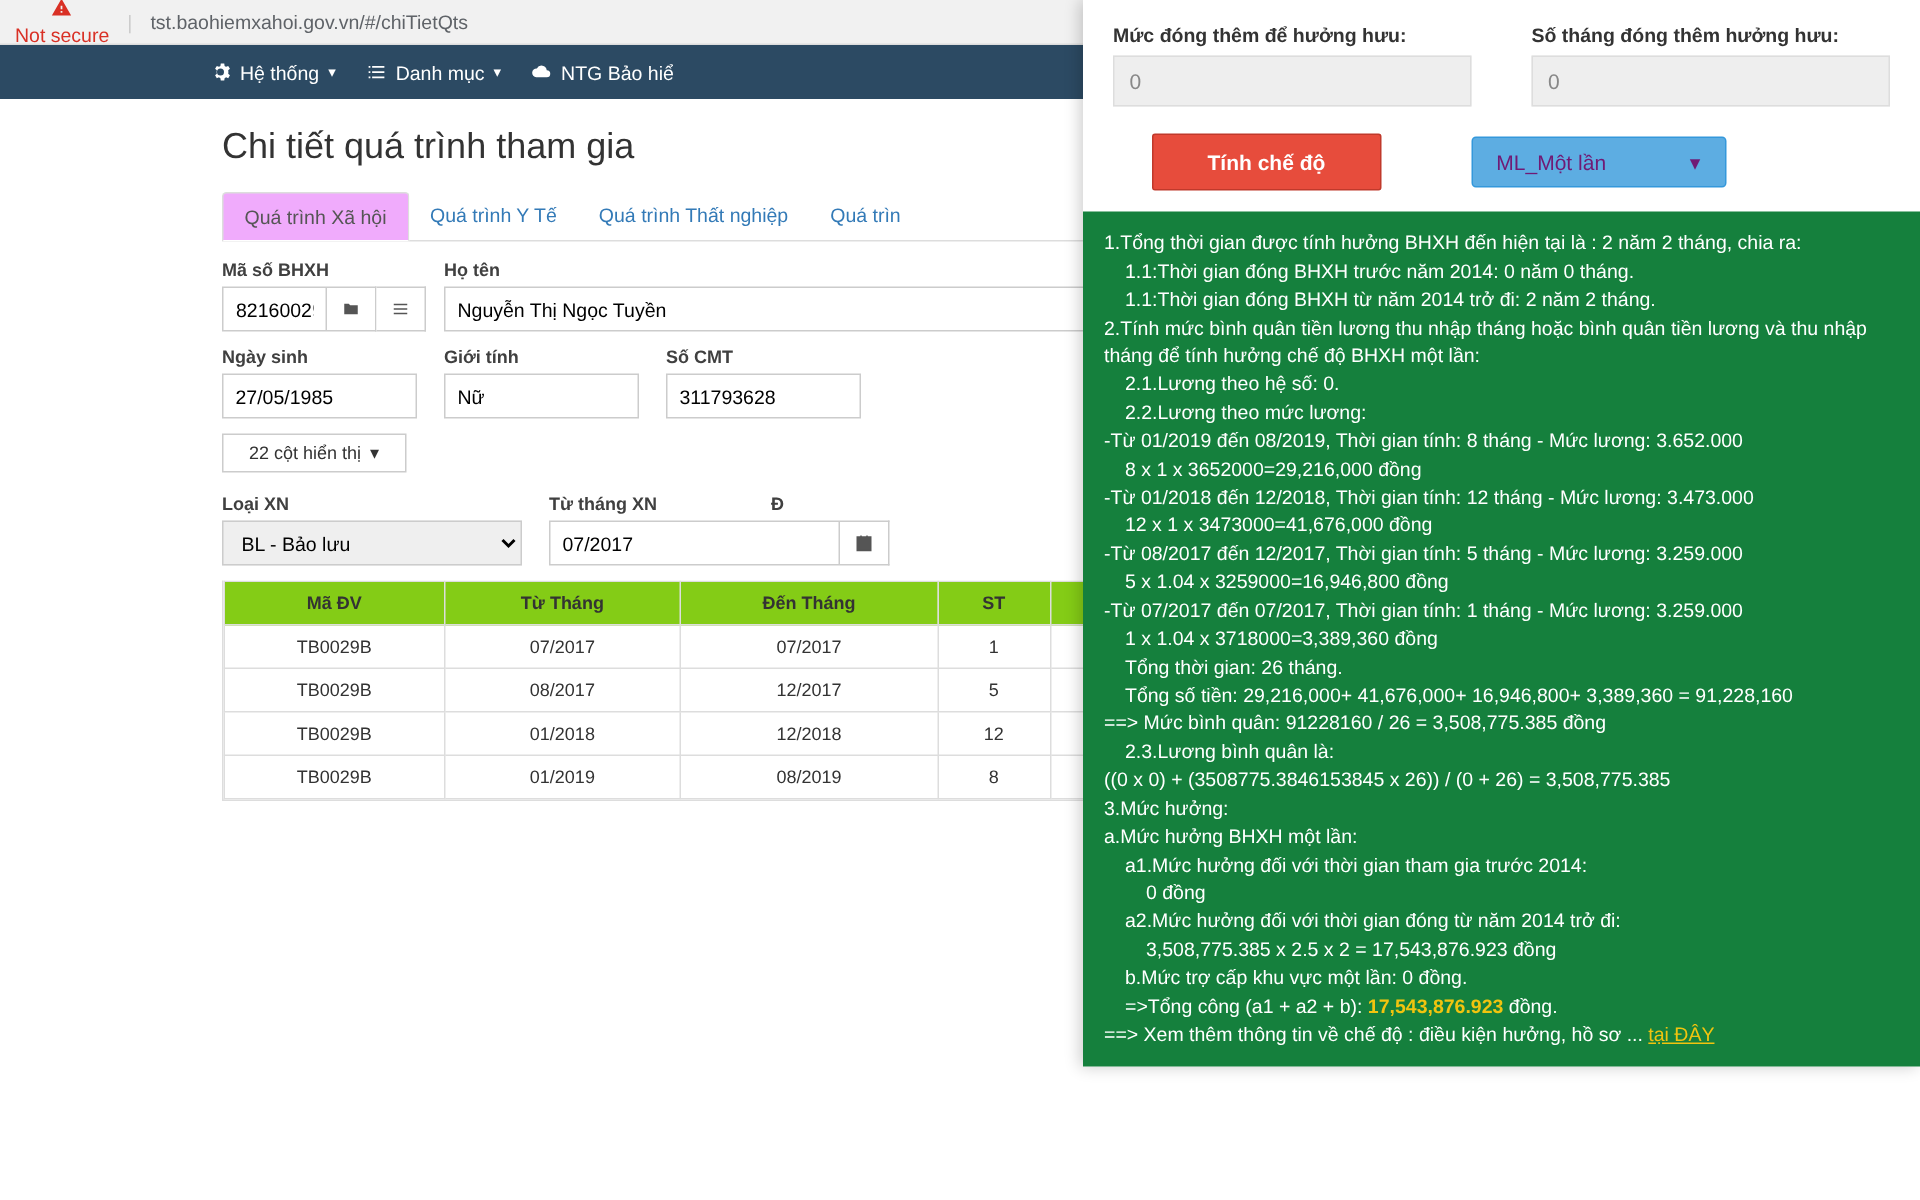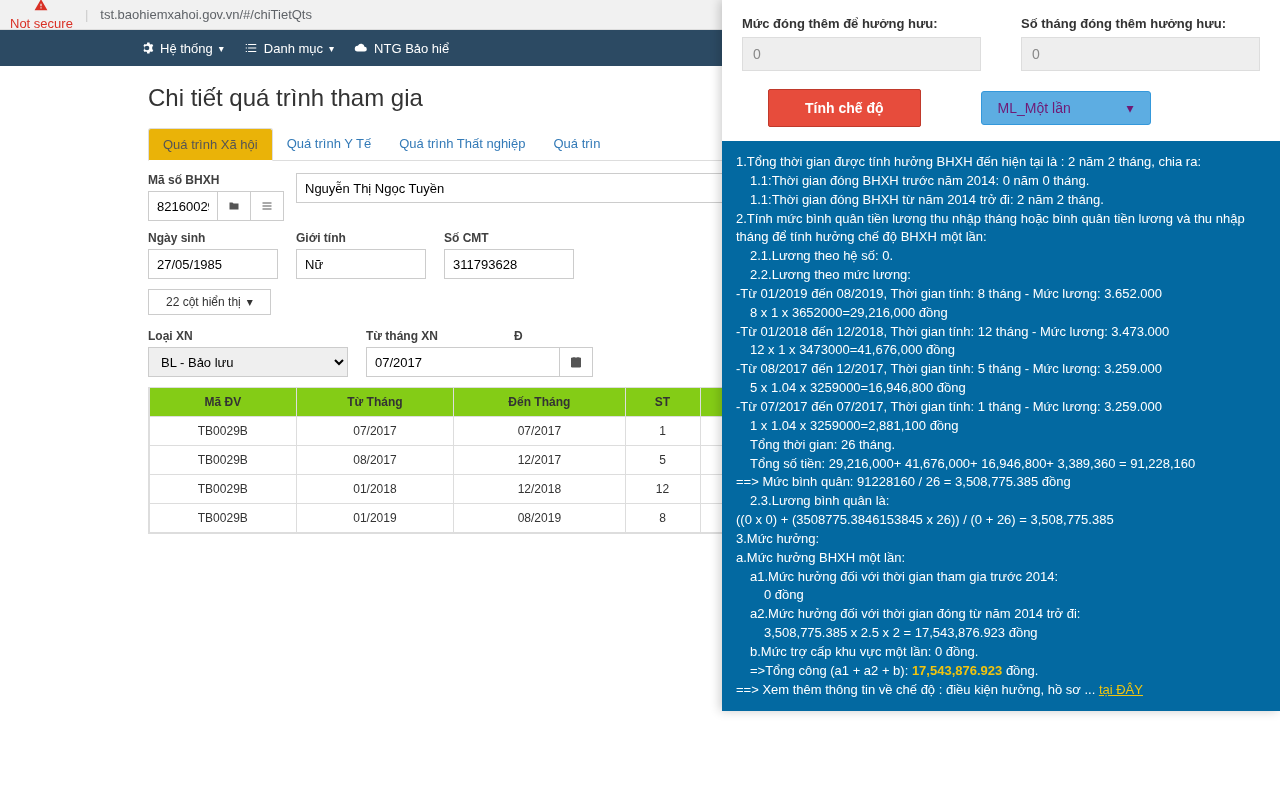--- a/index.html
+++ b/index.html
@@ -14,21 +14,21 @@
     
     .topnav { background: #2c4a63; height: 36px; display: flex; align-items: center; padding: 0 140px; gap: 20px; color: #fff; font-size: 13px; }
     .nav-item { display: flex; align-items: center; gap: 6px; cursor: pointer; }
     .nav-item .caret { font-size: 10px; }
     
     .page { padding: 18px 140px 20px 148px; position: relative; }
     .page-title { font-size: 24px; font-weight: normal; color: #333; margin-bottom: 16px; }
     
     .tabs { border-bottom: 1px solid #ddd; display: flex; margin-bottom: 12px; }
     .tab { padding: 8px 14px; font-size: 13px; cursor: pointer; color: #337ab7; }
-    .tab.active { border: 1px solid #ddd; border-bottom: 1px solid #fff; margin-bottom: -1px; background: #eab308; color: #555; border-radius: 3px 3px 0 0; }
+    .tab.active { border: 1px solid #ddd; border-bottom: 1px solid #fff; margin-bottom: -1px; background: #f0abfc; color: #555; border-radius: 3px 3px 0 0; }
     
     .form-row { display: flex; gap: 18px; margin-bottom: 10px; }
     .form-group { display: flex; flex-direction: column; }
     .form-group label { font-size: 12px; font-weight: bold; color: #404040; margin-bottom: 4px; }
     .form-group input, .form-group select { border: 1px solid #ccc; padding: 5px 8px; font-size: 13px; height: 30px; }
     .input-group { display: flex; }
     .input-group input { flex: 1; }
     .input-group .btn { border: 1px solid #ccc; border-left: none; background: #fff; padding: 0 10px; height: 30px; cursor: pointer; display: flex; align-items: center; }
     
     .col-toggle { display: inline-flex; align-items: center; border: 1px solid #ccc; padding: 5px 17px; font-size: 12px; gap: 6px; cursor: pointer; margin-bottom: 14px; }
@@ -43,21 +43,21 @@
     .table-wrap::-webkit-scrollbar-thumb { background: #c1c1c1; }
     
     .panel { position: absolute; top: 0; right: 0; width: 558px; background: #fff; box-shadow: -2px 0 10px rgba(0,0,0,.2); z-index: 10; }
     .panel-top { padding: 16px 20px 18px 20px; display: flex; gap: 40px; }
     .panel-field { flex: 1; }
     .panel-field label { font-size: 13px; font-weight: bold; display: block; margin-bottom: 6px; }
     .panel-field .ro { background: #eee; border: 1px solid #ddd; padding: 8px 10px; color: #888; font-size: 14px; }
     .panel-actions { display: flex; gap: 60px; padding: 0 46px 14px 46px; align-items: center; }
     .btn-calc { background: #e74c3c; color: #fff; border: 1px solid #c0392b; padding: 10px 36px; font-size: 14px; font-weight: bold; cursor: pointer; border-radius: 2px; }
     .btn-ml { background: #5dade2; color: #701a75; border: 1px solid #3498db; padding: 8px 16px; font-size: 14px; cursor: pointer; border-radius: 3px; min-width: 170px; display: flex; justify-content: space-between; align-items: center; }
-    .result { background: #0369a1; color: #fff; padding: 12px 14px; font-size: 13px; line-height: 1.45; }
+    .result { background: #15803d; color: #fff; padding: 12px 14px; font-size: 13px; line-height: 1.45; }
     .result .yellow { color: #f1c40f; font-weight: bold; }
     .result a { color: #f1c40f; text-decoration: underline; }
     .ind { padding-left: 14px; }
     .scrl { position: absolute; top: 32px; right: 0; width: 14px; height: 244px; background: #f0f0f0;}
     .scrl div { background: #c1c1c1; height: 60px; margin-top: 180px;}
     
     svg { display: block; }
   </style>
 </head>
 <body>
@@ -133,20 +133,21 @@
             </svg>
           </div>
         <div class="btn">
             <svg width="12" height="12" viewBox="0 0 24 24">
               <path fill="#555" d="M3 5h18v2H3zm0 6h18v2H3zm0 6h18v2H3z"></path>
             </svg>
           </div>
       </div>
     </div>
     <div class="form-group" style="flex:1">
+      <label>Họ tên</label>
       <input value="Nguyễn Thị Ngọc Tuyền" style="">
     </div>
   </div>
 
   <div class="form-row">
     <div class="form-group" style="width:130px">
       <label>Ngày sinh</label>
       <input value="27/05/1985" style="">
     </div>
     <div class="form-group" style="width:130px">
@@ -269,21 +270,21 @@
     <div>2.Tính mức bình quân tiền lương thu nhập tháng hoặc bình quân tiền lương và thu nhập tháng để tính hưởng chế độ BHXH một lần:</div>
     <div class="ind">2.1.Lương theo hệ số: 0.</div>
     <div class="ind">2.2.Lương theo mức lương:</div>
     <div>-Từ 01/2019 đến 08/2019, Thời gian tính: 8 tháng - Mức lương: 3.652.000</div>
     <div class="ind">8 x 1 x 3652000=29,216,000 đồng</div>
     <div>-Từ 01/2018 đến 12/2018, Thời gian tính: 12 tháng - Mức lương: 3.473.000</div>
     <div class="ind">12 x 1 x 3473000=41,676,000 đồng</div>
     <div>-Từ 08/2017 đến 12/2017, Thời gian tính: 5 tháng - Mức lương: 3.259.000</div>
     <div class="ind">5 x 1.04 x 3259000=16,946,800 đồng</div>
     <div>-Từ 07/2017 đến 07/2017, Thời gian tính: 1 tháng - Mức lương: 3.259.000</div>
-    <div class="ind">1 x 1.04 x 3259000=2,881,100 đồng</div>
+    <div class="ind">1 x 1.04 x 3718000=3,389,360 đồng</div>
     <div class="ind">Tổng thời gian: 26 tháng.</div>
     <div class="ind">Tổng số tiền: 29,216,000+ 41,676,000+ 16,946,800+ 3,389,360 = 91,228,160</div>
     <div>==&gt; Mức bình quân: 91228160 / 26 = 3,508,775.385 đồng</div>
     <div class="ind">2.3.Lương bình quân là:</div>
     <div>((0 x 0) + (3508775.3846153845 x 26)) / (0 + 26) = 3,508,775.385</div>
     <div>3.Mức hưởng:</div>
     <div>a.Mức hưởng BHXH một lần:</div>
     <div class="ind">a1.Mức hưởng đối với thời gian tham gia trước 2014:</div>
     <div class="ind" style="padding-left:28px">0 đồng</div>
     <div class="ind">a2.Mức hưởng đối với thời gian đóng từ năm 2014 trở đi:</div>

